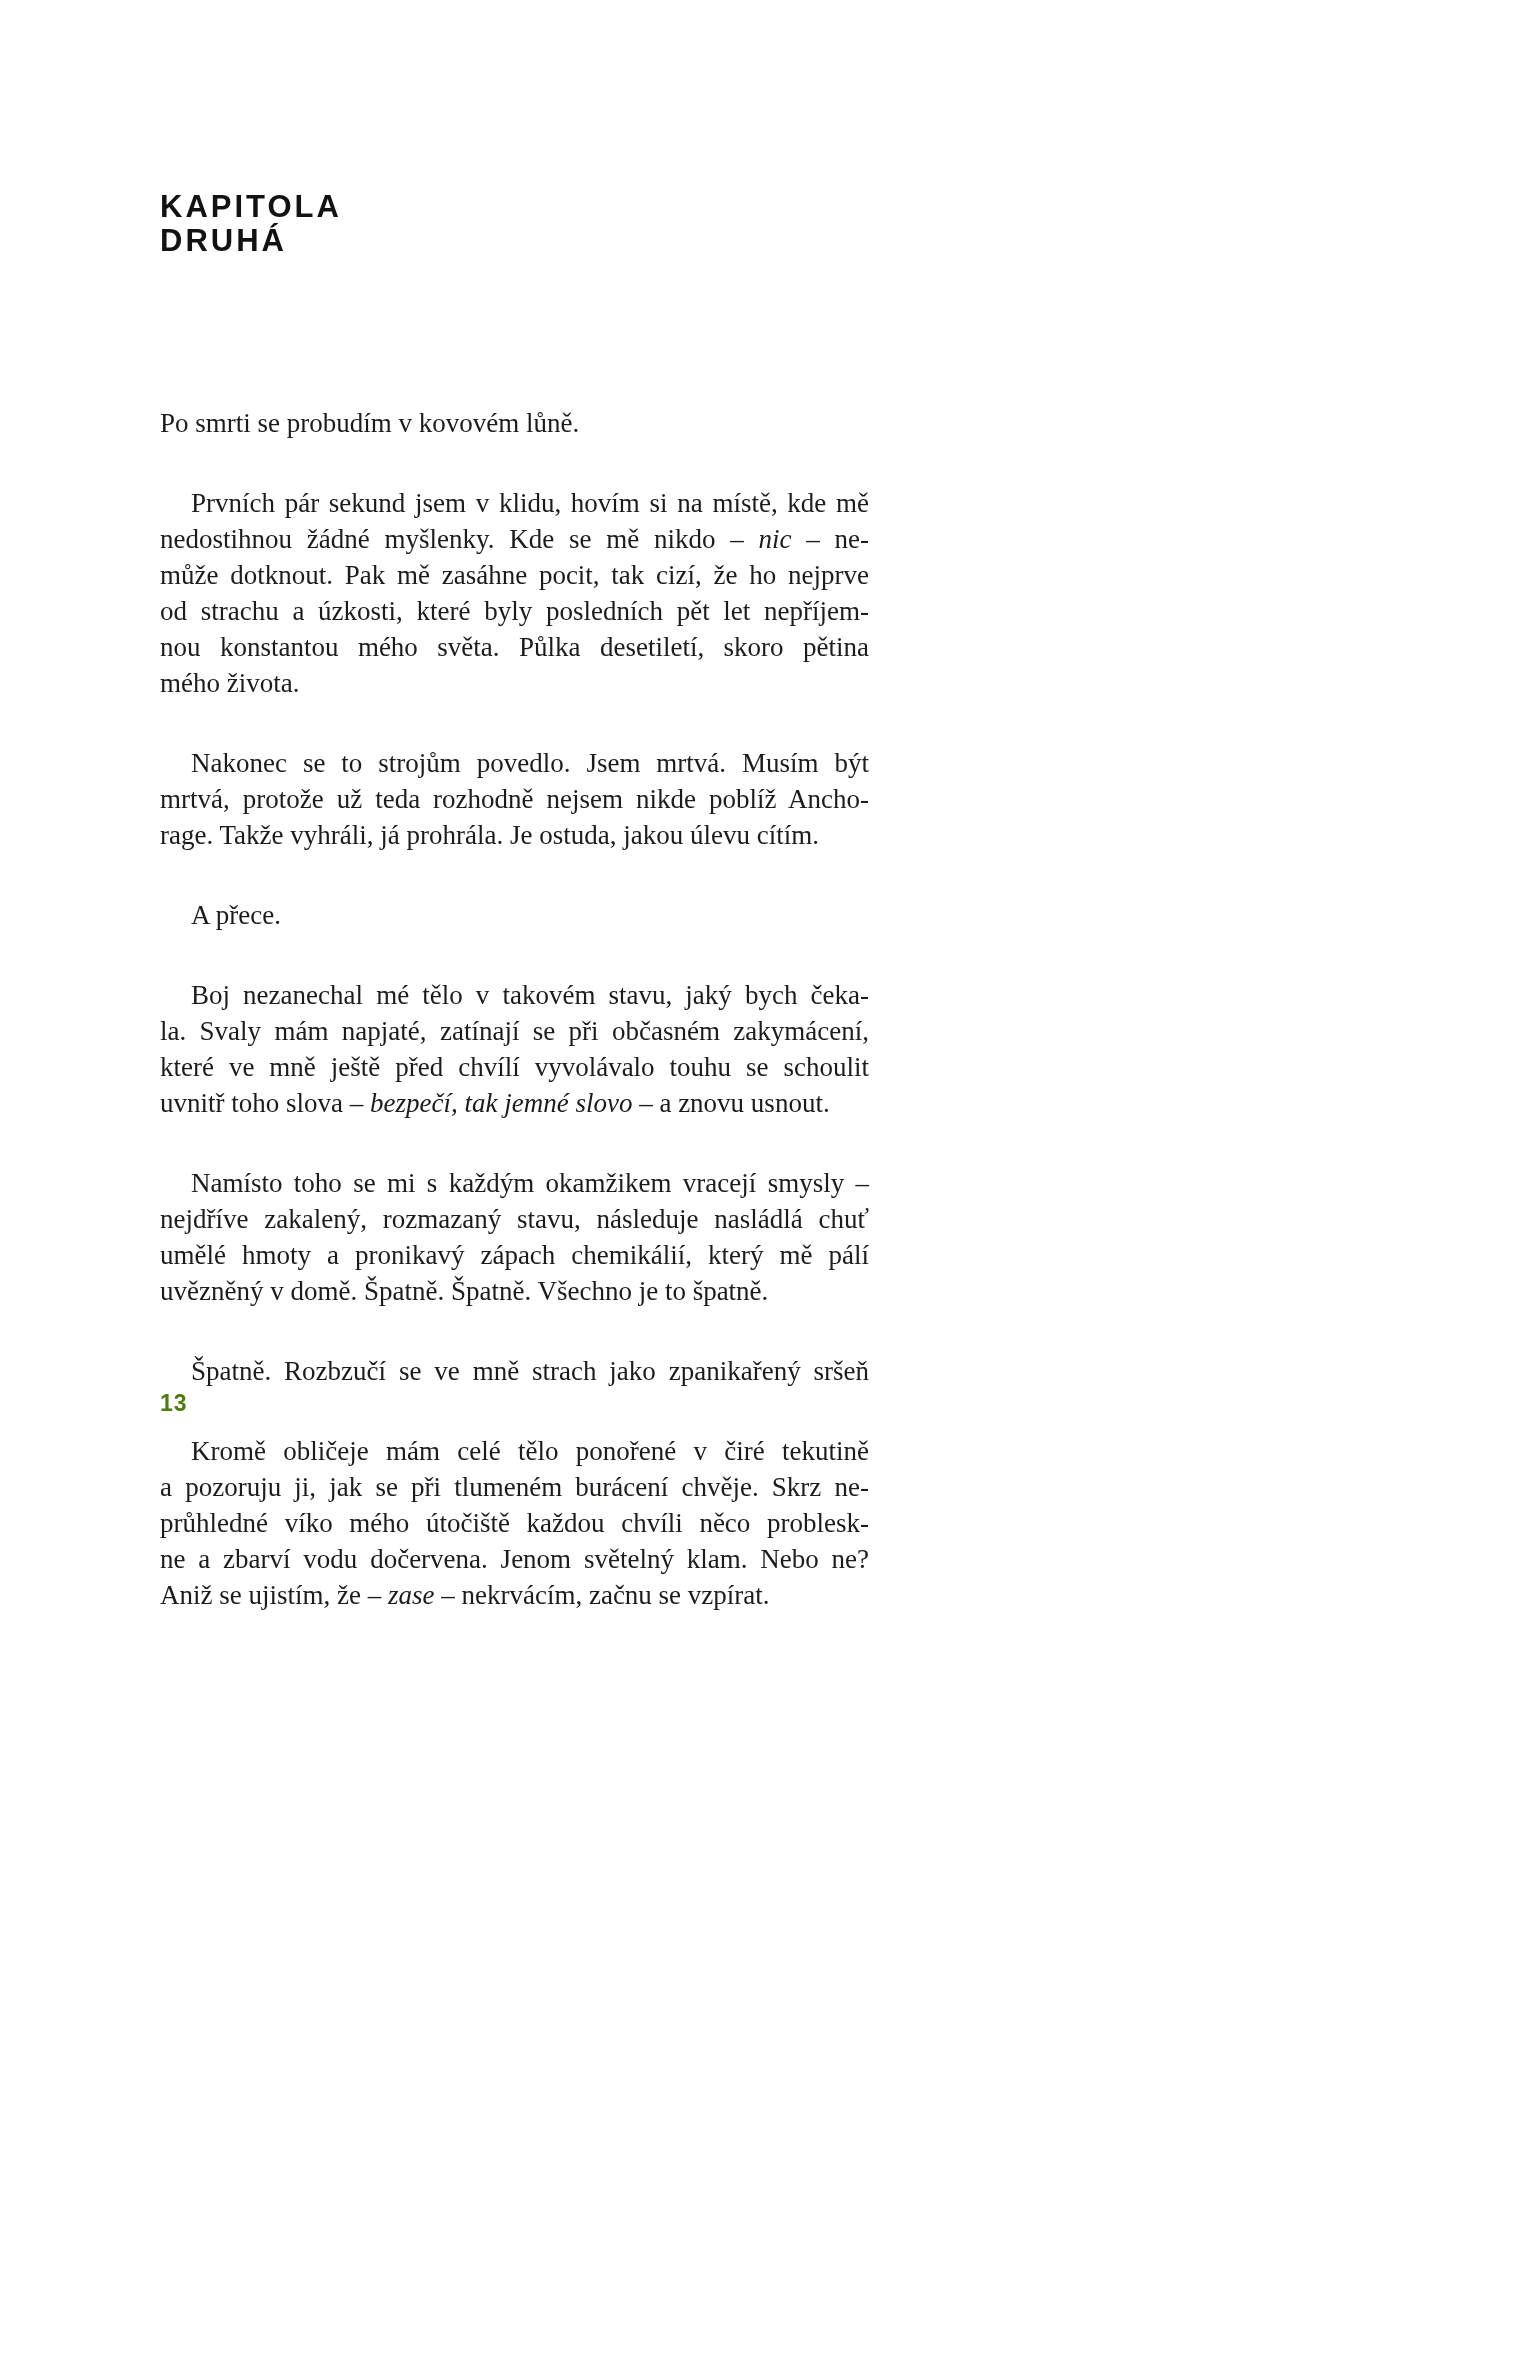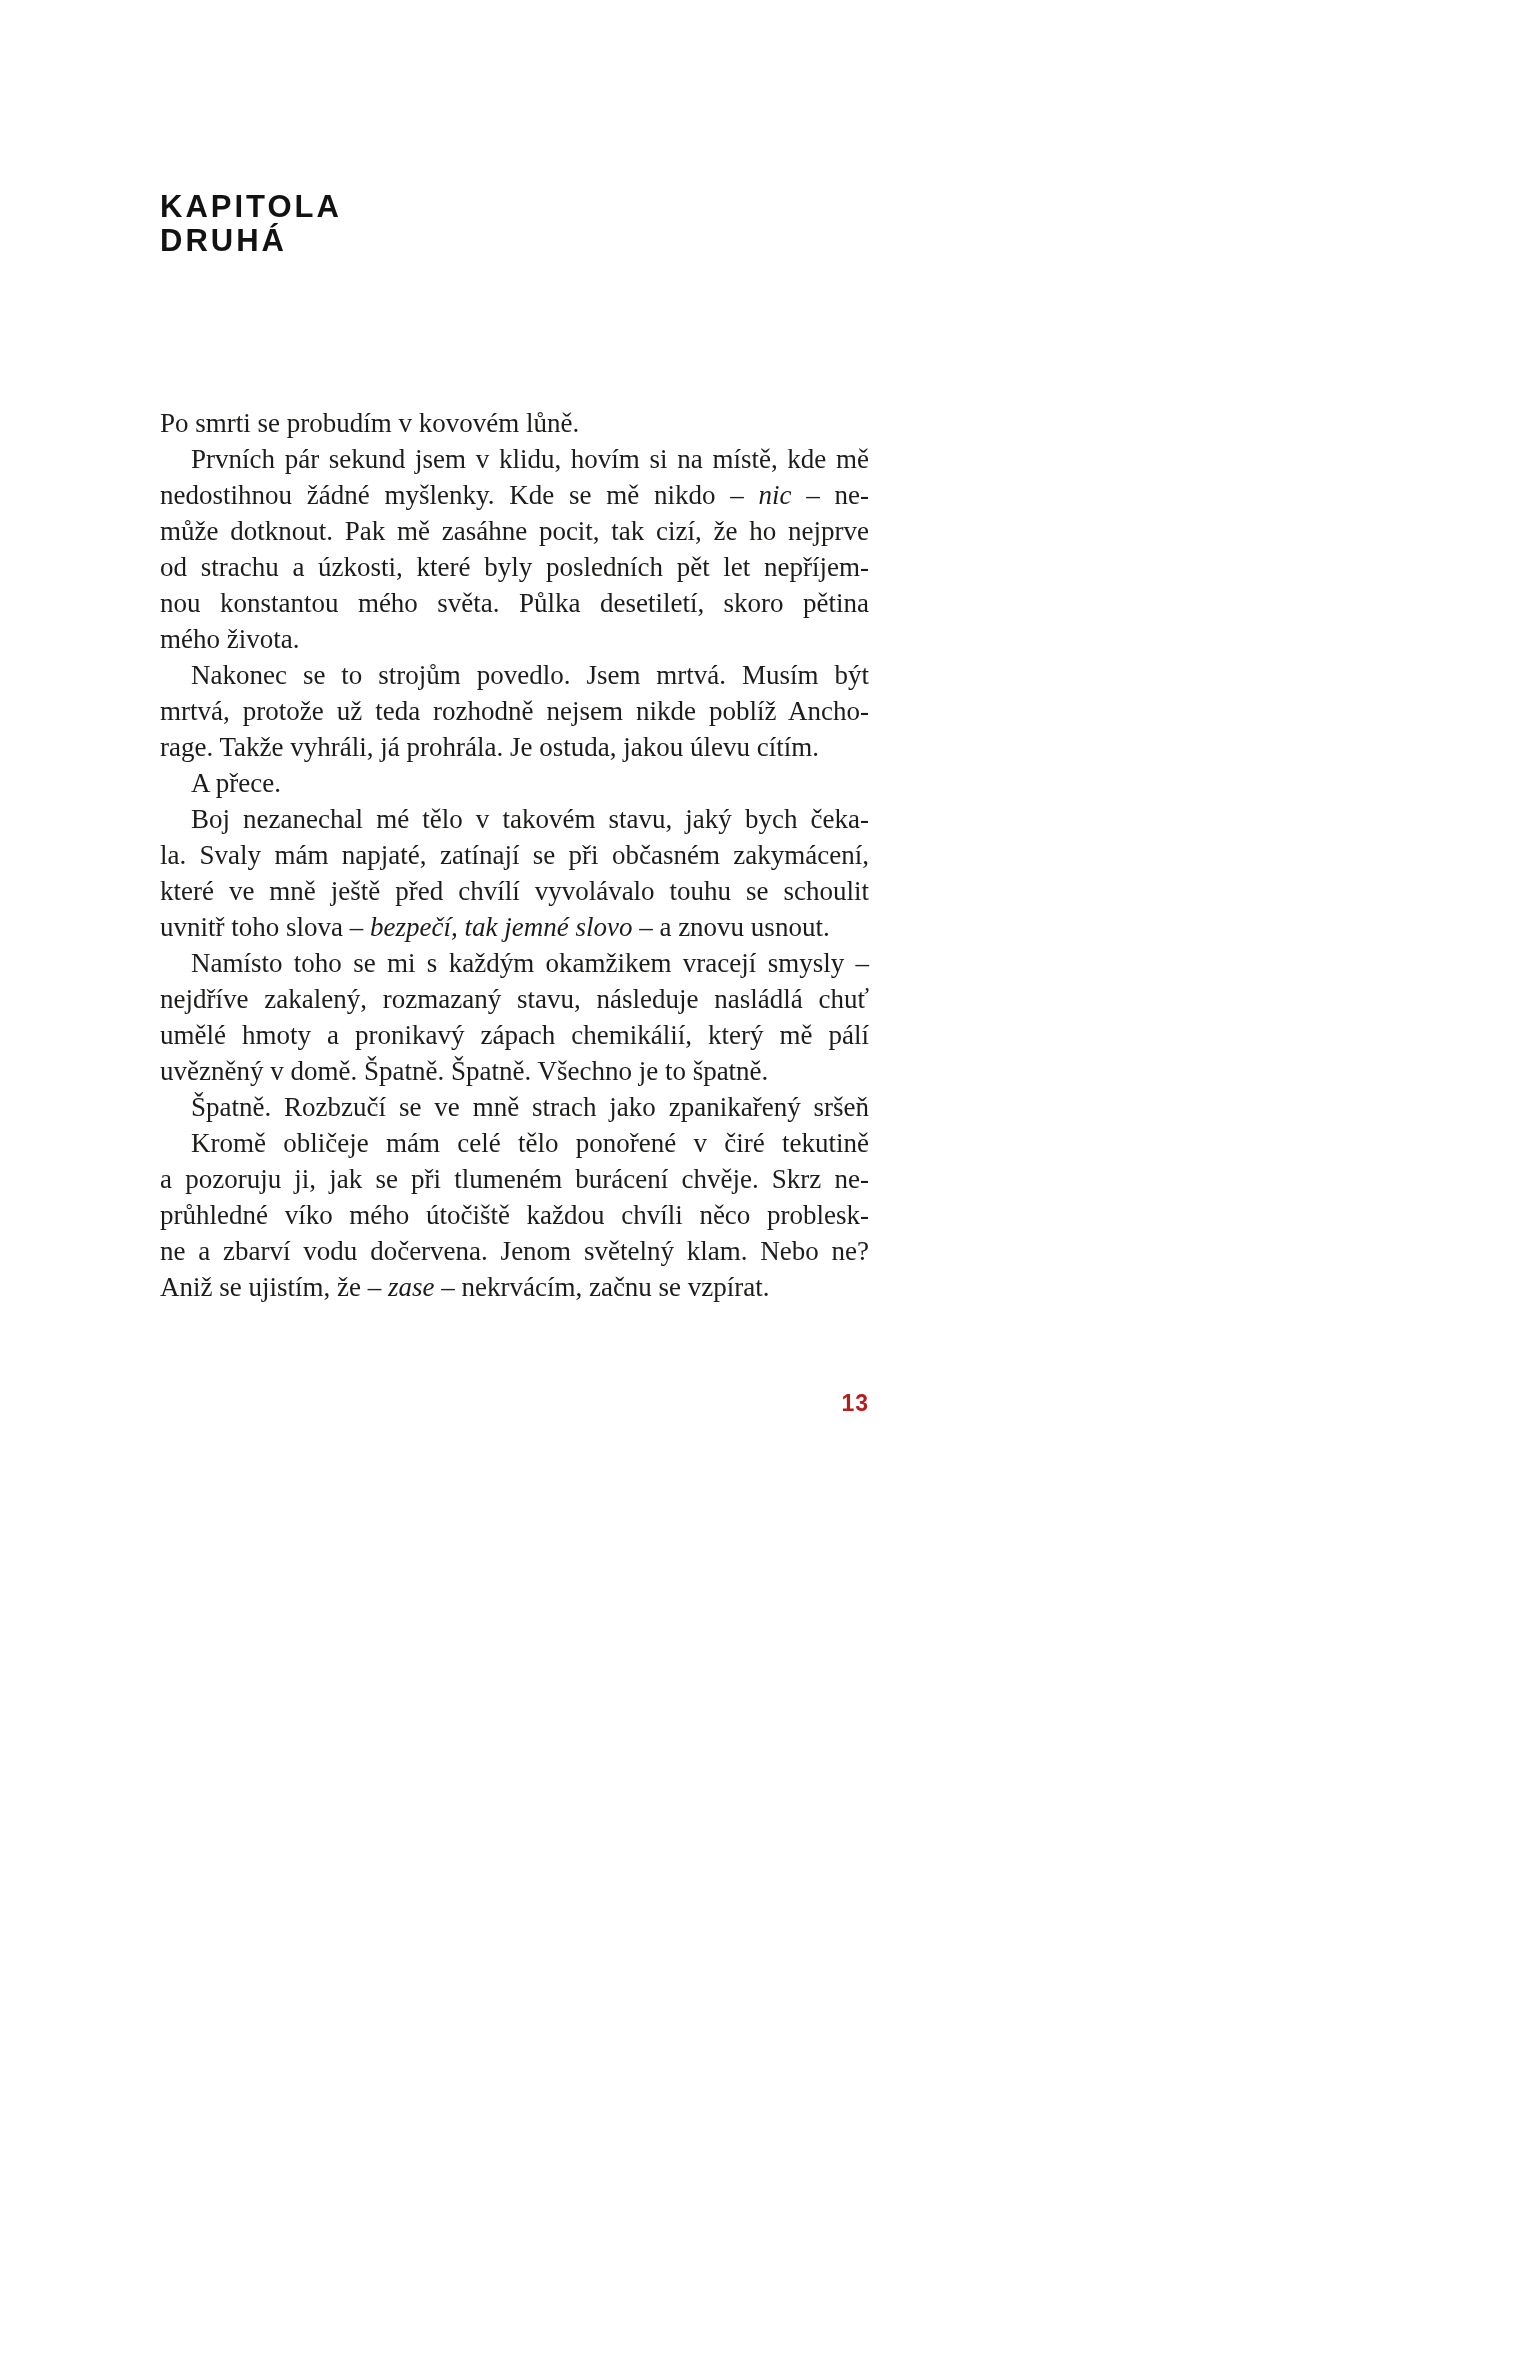--- a/index.html
+++ b/index.html
@@ -44,35 +44,35 @@
   .line {
     text-align: justify;
     text-align-last: justify;
     white-space: normal;
   }
   .line.last {
     text-align-last: left;
   }
   .para-indent .line.first {
     text-indent: 31px;
+    margin-top: 44px;
   }
   em {
     font-style: italic;
   }
   .page-number {
     position: absolute;
     left: 160px;
     top: 1390px;
     width: 709px;
-    text-align: right;
     font-family: "Liberation Sans", sans-serif;
     font-weight: bold;
     font-size: 23px;
     letter-spacing: 1px;
-    color: #b91c1c;
+    color: #4d7c0f;
   }
 </style>
 </head>
 <body>
 
 <div class="page">
 
   <div class="chapter-heading">
     <div>KAPITOLA</div>
     <div>DRUHÁ</div>

